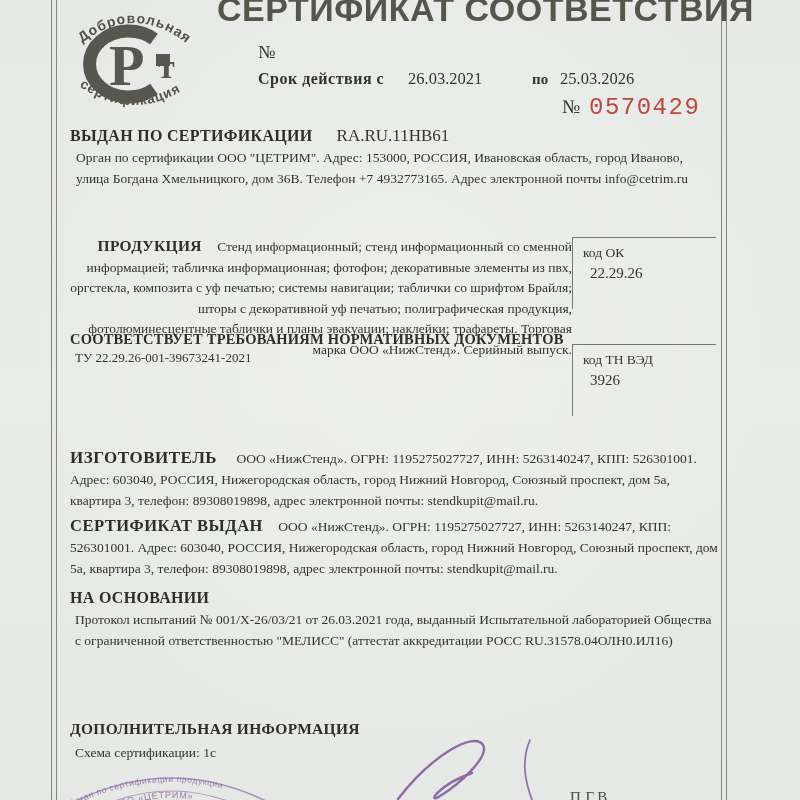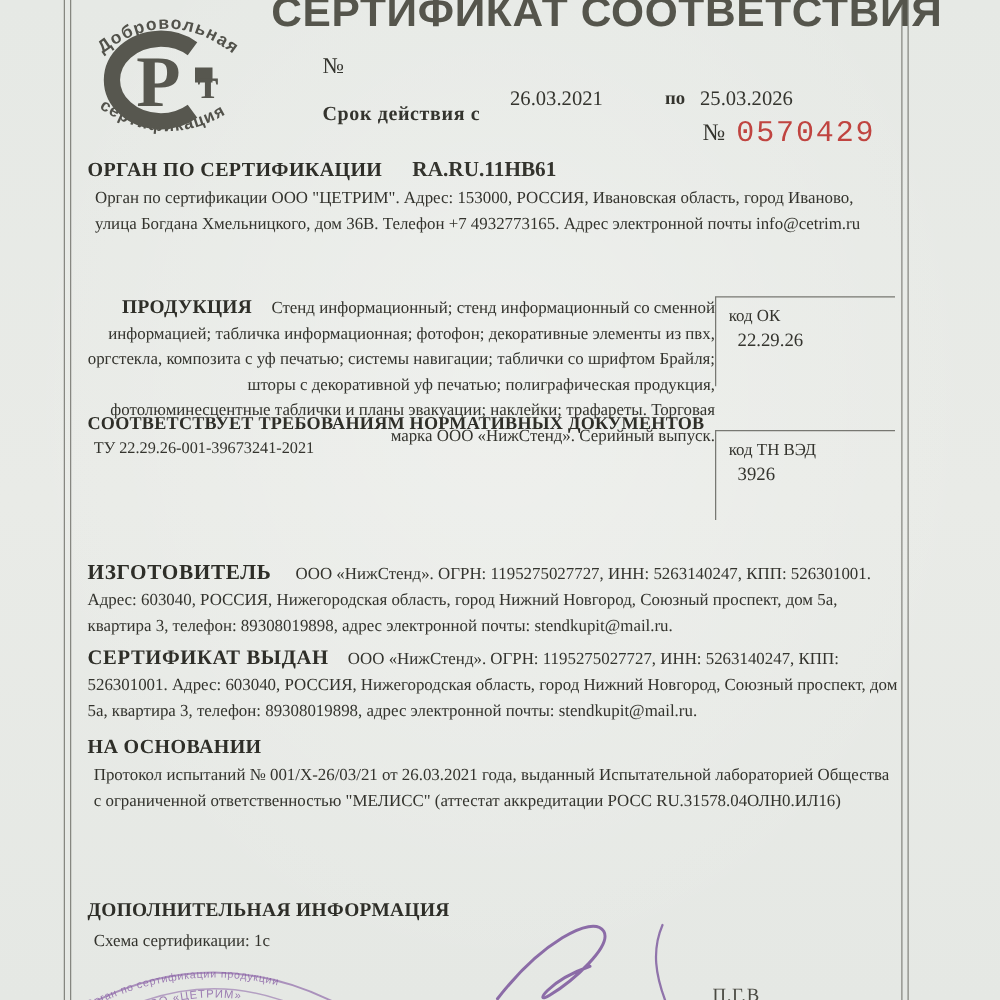--- a/index.html
+++ b/index.html
@@ -17,35 +17,35 @@
   #rule-right{left:721px;}
 
   .page-title{
     position:absolute;left:217px;top:-9px;white-space:nowrap;
     font-family:"Liberation Sans",sans-serif;font-weight:bold;font-size:33px;
     letter-spacing:.5px;color:#55554c;transform:scaleX(1.03);transform-origin:left top;
   }
   .abs{position:absolute;}
   .cert-no-label{left:258px;top:42px;font-size:18px;}
   .cert-no-value{left:292px;top:43px;font-size:17px;letter-spacing:.5px;}
-  .validity-label{left:258px;top:83px;font-weight:bold;font-size:16px;letter-spacing:.5px;}
+  .validity-label{left:258px;top:70px;font-weight:bold;font-size:16px;letter-spacing:.5px;}
   .valid-from{left:408px;top:69px;font-size:16.5px;}
   .to-label{left:532px;top:71px;font-weight:bold;font-size:15px;}
   .valid-to{left:560px;top:69px;font-size:16.5px;}
   .blank-no-label{left:562px;top:96px;font-size:19px;}
   .blank-no-value{left:589px;top:94px;font-family:"Liberation Mono",monospace;
     font-size:24px;color:#c04440;letter-spacing:1.5px;}
 
   .section{position:absolute;left:70px;}
   .h1{font-weight:bold;color:#2e2e28;}
   .body-text{font-size:13.5px;line-height:21px;color:#33332d;}
 
   #sec-organ{top:126px;width:650px;}
   #sec-organ .h1{font-size:16px;letter-spacing:.3px;}
-  #sec-organ .code{font-size:17px;margin-left:20px;font-weight:bold;}
+  #sec-organ .code{font-size:17px;margin-left:20px;}
   #sec-organ p{margin:1px 0 0 0;padding-left:6px;width:640px;}
 
   #sec-production{top:236px;width:502px;text-align:right;}
   #sec-production .h1{font-size:15.5px;margin-right:12px;letter-spacing:.3px;}
   #sec-production p{margin:0;line-height:20.5px;}
 
   .code-box{position:absolute;left:572px;width:144px;height:72px;
     border-top:1px solid rgba(90,90,84,.8);border-left:1px solid rgba(90,90,84,.8);
     padding:7px 0 0 10px;box-sizing:border-box;}
   .code-box .lbl{font-size:13.5px;}
@@ -110,21 +110,21 @@
 
   <span class="abs validity-label">Срок действия  с</span>
   <span class="abs valid-from">26.03.2021</span>
   <span class="abs to-label">по</span>
   <span class="abs valid-to">25.03.2026</span>
 
   <span class="abs blank-no-label">№</span>
   <span class="abs blank-no-value">0570429</span>
 
   <div class="section" id="sec-organ">
-    <span class="h1">ОРГАН ПО СЕРТИФИКАЦИИ</span>
+    <span class="h1">ВЫДАН ПО СЕРТИФИКАЦИИ</span>
     <span class="code">RA.RU.11НВ61</span>
     <p class="body-text">Орган по сертификации ООО "ЦЕТРИМ". Адрес: 153000, РОССИЯ, Ивановская область, город Иваново, улица Богдана Хмельницкого, дом 36В. Телефон +7 4932773165. Адрес электронной почты info@cetrim.ru</p>
   </div>
 
   <div class="section" id="sec-production">
     <p class="body-text">
       <span class="h1">ПРОДУКЦИЯ</span>
       <span>Стенд информационный; стенд информационный со сменной информацией; табличка информационная; фотофон; декоративные элементы из пвх, оргстекла, композита с уф печатью; системы навигации; таблички со шрифтом Брайля; шторы с декоративной уф печатью; полиграфическая продукция, фотолюминесцентные таблички и планы эвакуации; наклейки; трафареты. Торговая марка ООО «НижСтенд». Серийный выпуск.</span>
     </p>
   </div>

